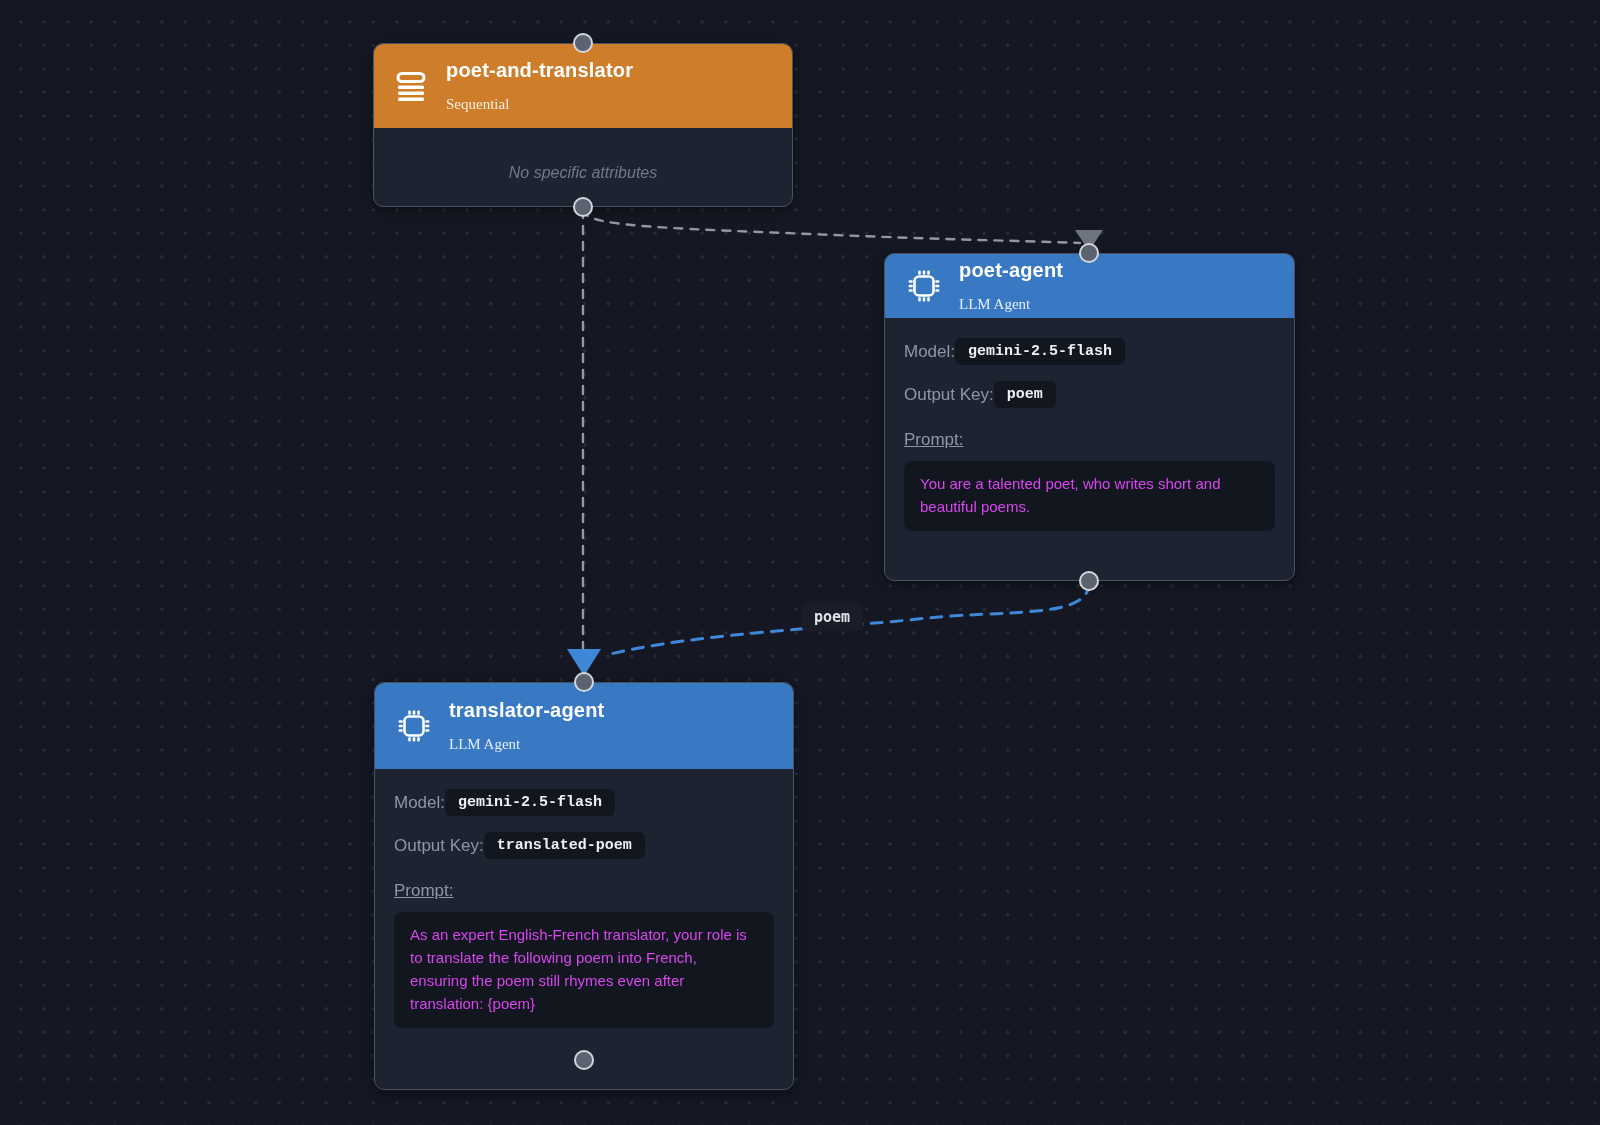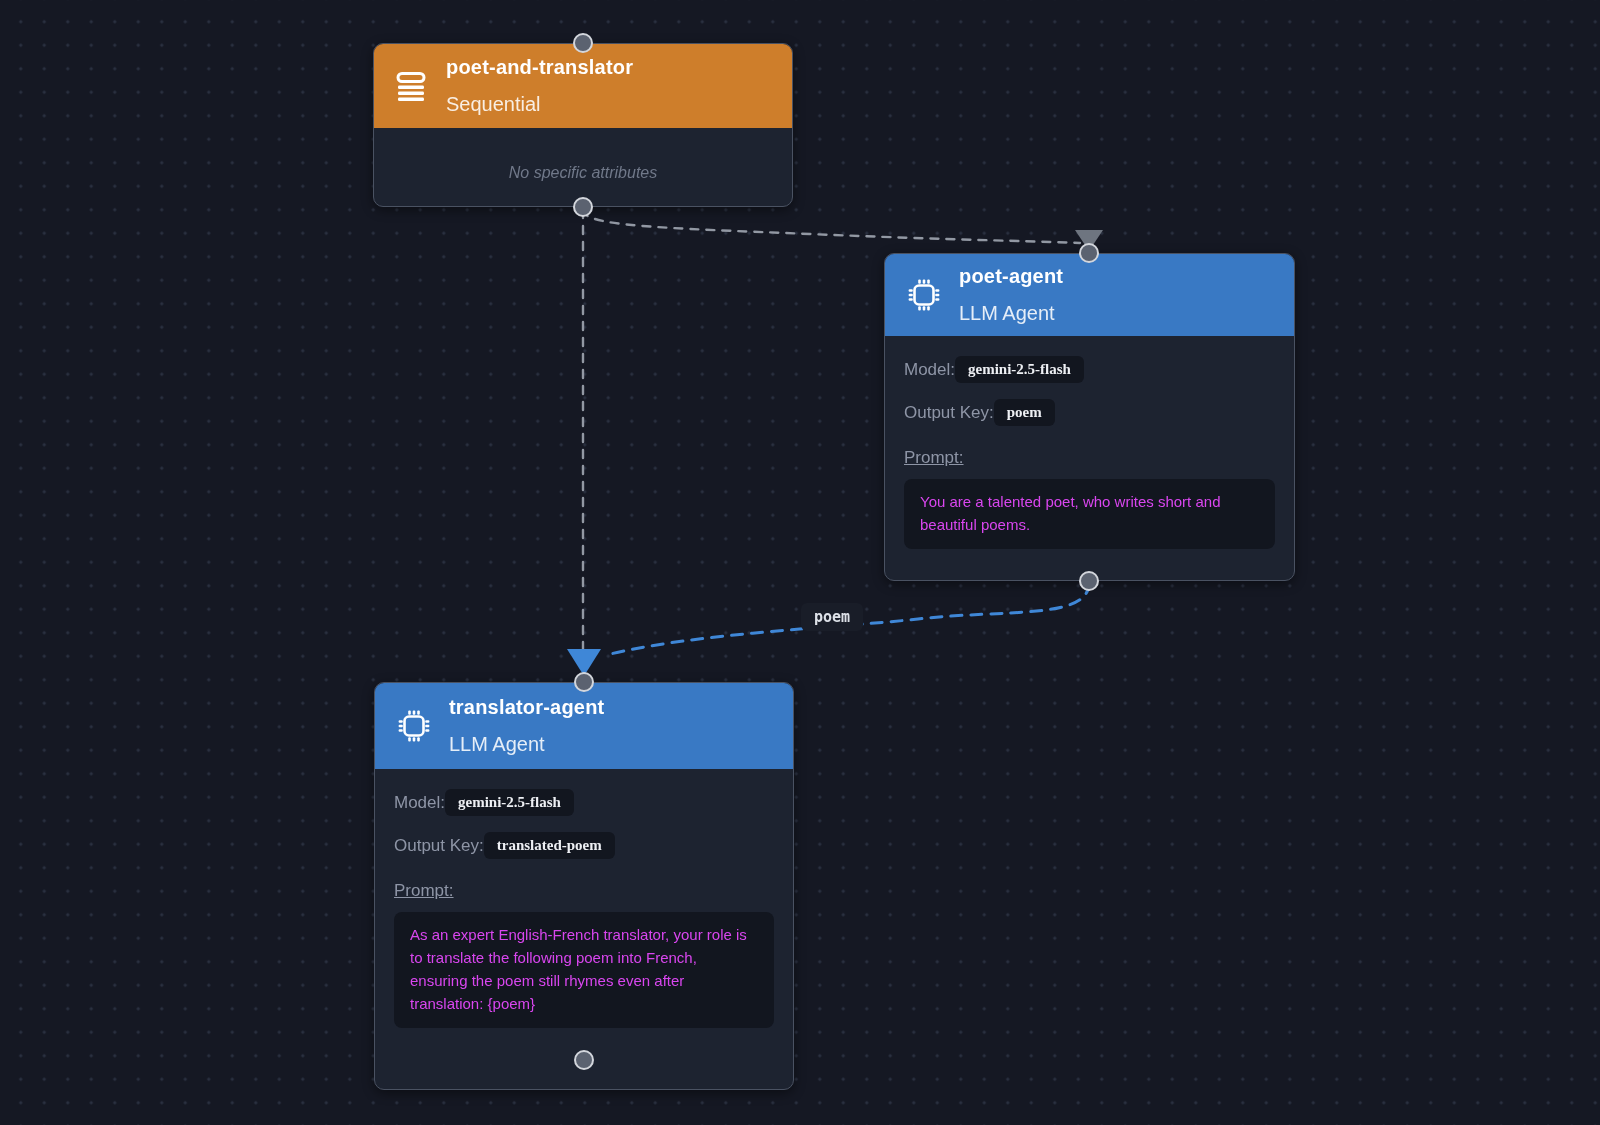--- a/index.html
+++ b/index.html
@@ -35,33 +35,33 @@
     gap: 17px;
     height: 85px;
     padding: 0 21px;
     border-radius: 9px 9px 0 0;
     box-sizing: border-box;
   }
   .header.orange { background: #ce7e2b; }
   .header.blue   { background: #3979c4; }
   .icon { display: flex; align-items: center; justify-content: center; width: 36px; height: 36px; flex: 0 0 auto; }
   .title { font-size: 20px; font-weight: bold; color: #ffffff; letter-spacing: .2px; }
-  .subtitle { font-size: 20px; color: rgba(255,255,255,.87); margin-top: 14px; }
+  .subtitle { font-size: 15px; color: rgba(255,255,255,.87); margin-top: 14px; font-family: Liberation Serif, serif; }
 
   .body { padding: 20px 19px 19px 19px; }
   .body-empty {
     display: flex; align-items: center; justify-content: center;
     height: 82px; padding: 4px;
   }
   .note { font-style: italic; font-size: 16px; color: #707889; }
 
   .row { display: flex; justify-content: flex-start; align-items: center; margin-bottom: 16px; }
   .lbl { font-size: 17px; color: #8e95a6; font-weight: 500; }
   .val {
-    font-family: Liberation Serif, serif;
+    font-family: Liberation Mono, monospace;
     font-weight: bold; font-size: 15px; color: #eef0f4;
     background: #12161f; border-radius: 6px; padding: 5px 13px;
   }
   .prompt-lbl { display: block; margin: 22px 0 11px 0; text-decoration: underline; }
   .prompt {
     background: #12161f; border-radius: 8px;
     padding: 12px 16px; font-size: 15px; line-height: 1.53;
     color: #d946ef;
   }
 
@@ -114,21 +114,21 @@
         <div class="title">poet-and-translator</div>
         <div class="subtitle">Sequential</div>
       </div>
     </div>
     <div class="body body-empty">
       <span class="note">No specific attributes</span>
     </div>
   </div>
 
   <div class="node" style="left:884px; top:253px; width:411px; height:328px;">
-    <div class="header blue" style="height:82px;">
+    <div class="header blue" style="height:64px;">
       <span class="icon">
         <svg width="36" height="36" viewBox="0 0 36 36">
           <rect x="8.5" y="8.5" width="19" height="19" rx="4.5" fill="none" stroke="#ffffff" stroke-width="2.6"></rect>
           <g fill="#ffffff">
             <rect x="12.2" y="2.6" width="2.6" height="4.2" rx="1"></rect>
               <rect x="16.7" y="2.6" width="2.6" height="4.2" rx="1"></rect>
               <rect x="21.2" y="2.6" width="2.6" height="4.2" rx="1"></rect>
             <rect x="12.2" y="29.2" width="2.6" height="4.2" rx="1"></rect>
               <rect x="16.7" y="29.2" width="2.6" height="4.2" rx="1"></rect>
               <rect x="21.2" y="29.2" width="2.6" height="4.2" rx="1"></rect>

